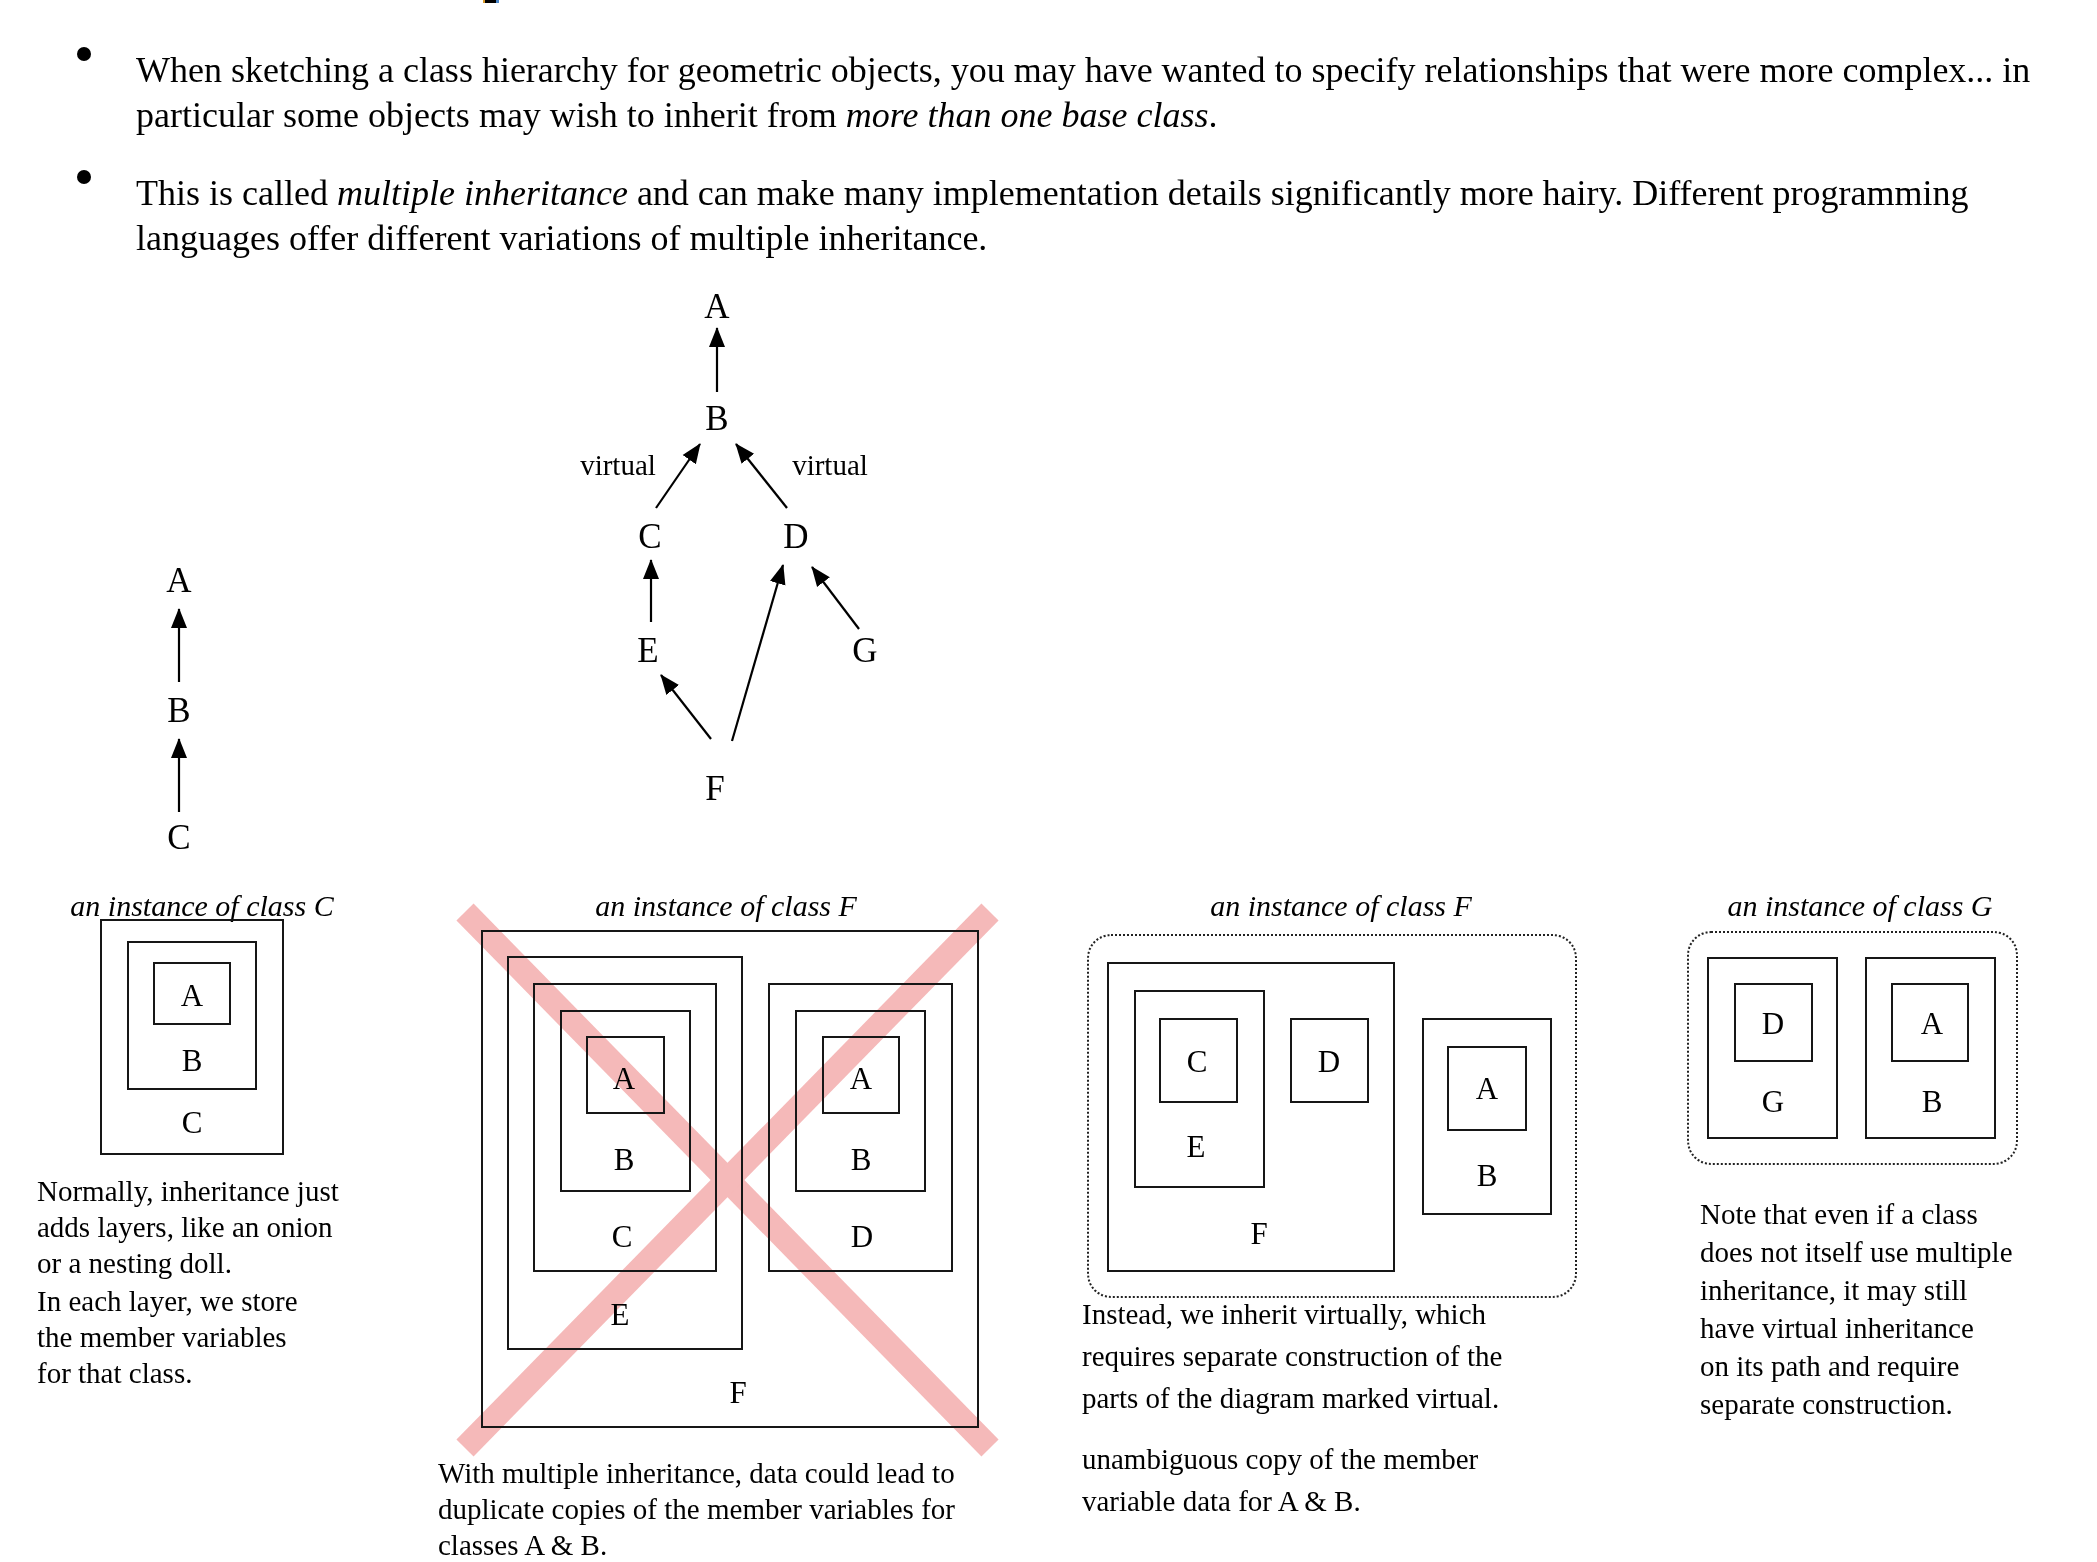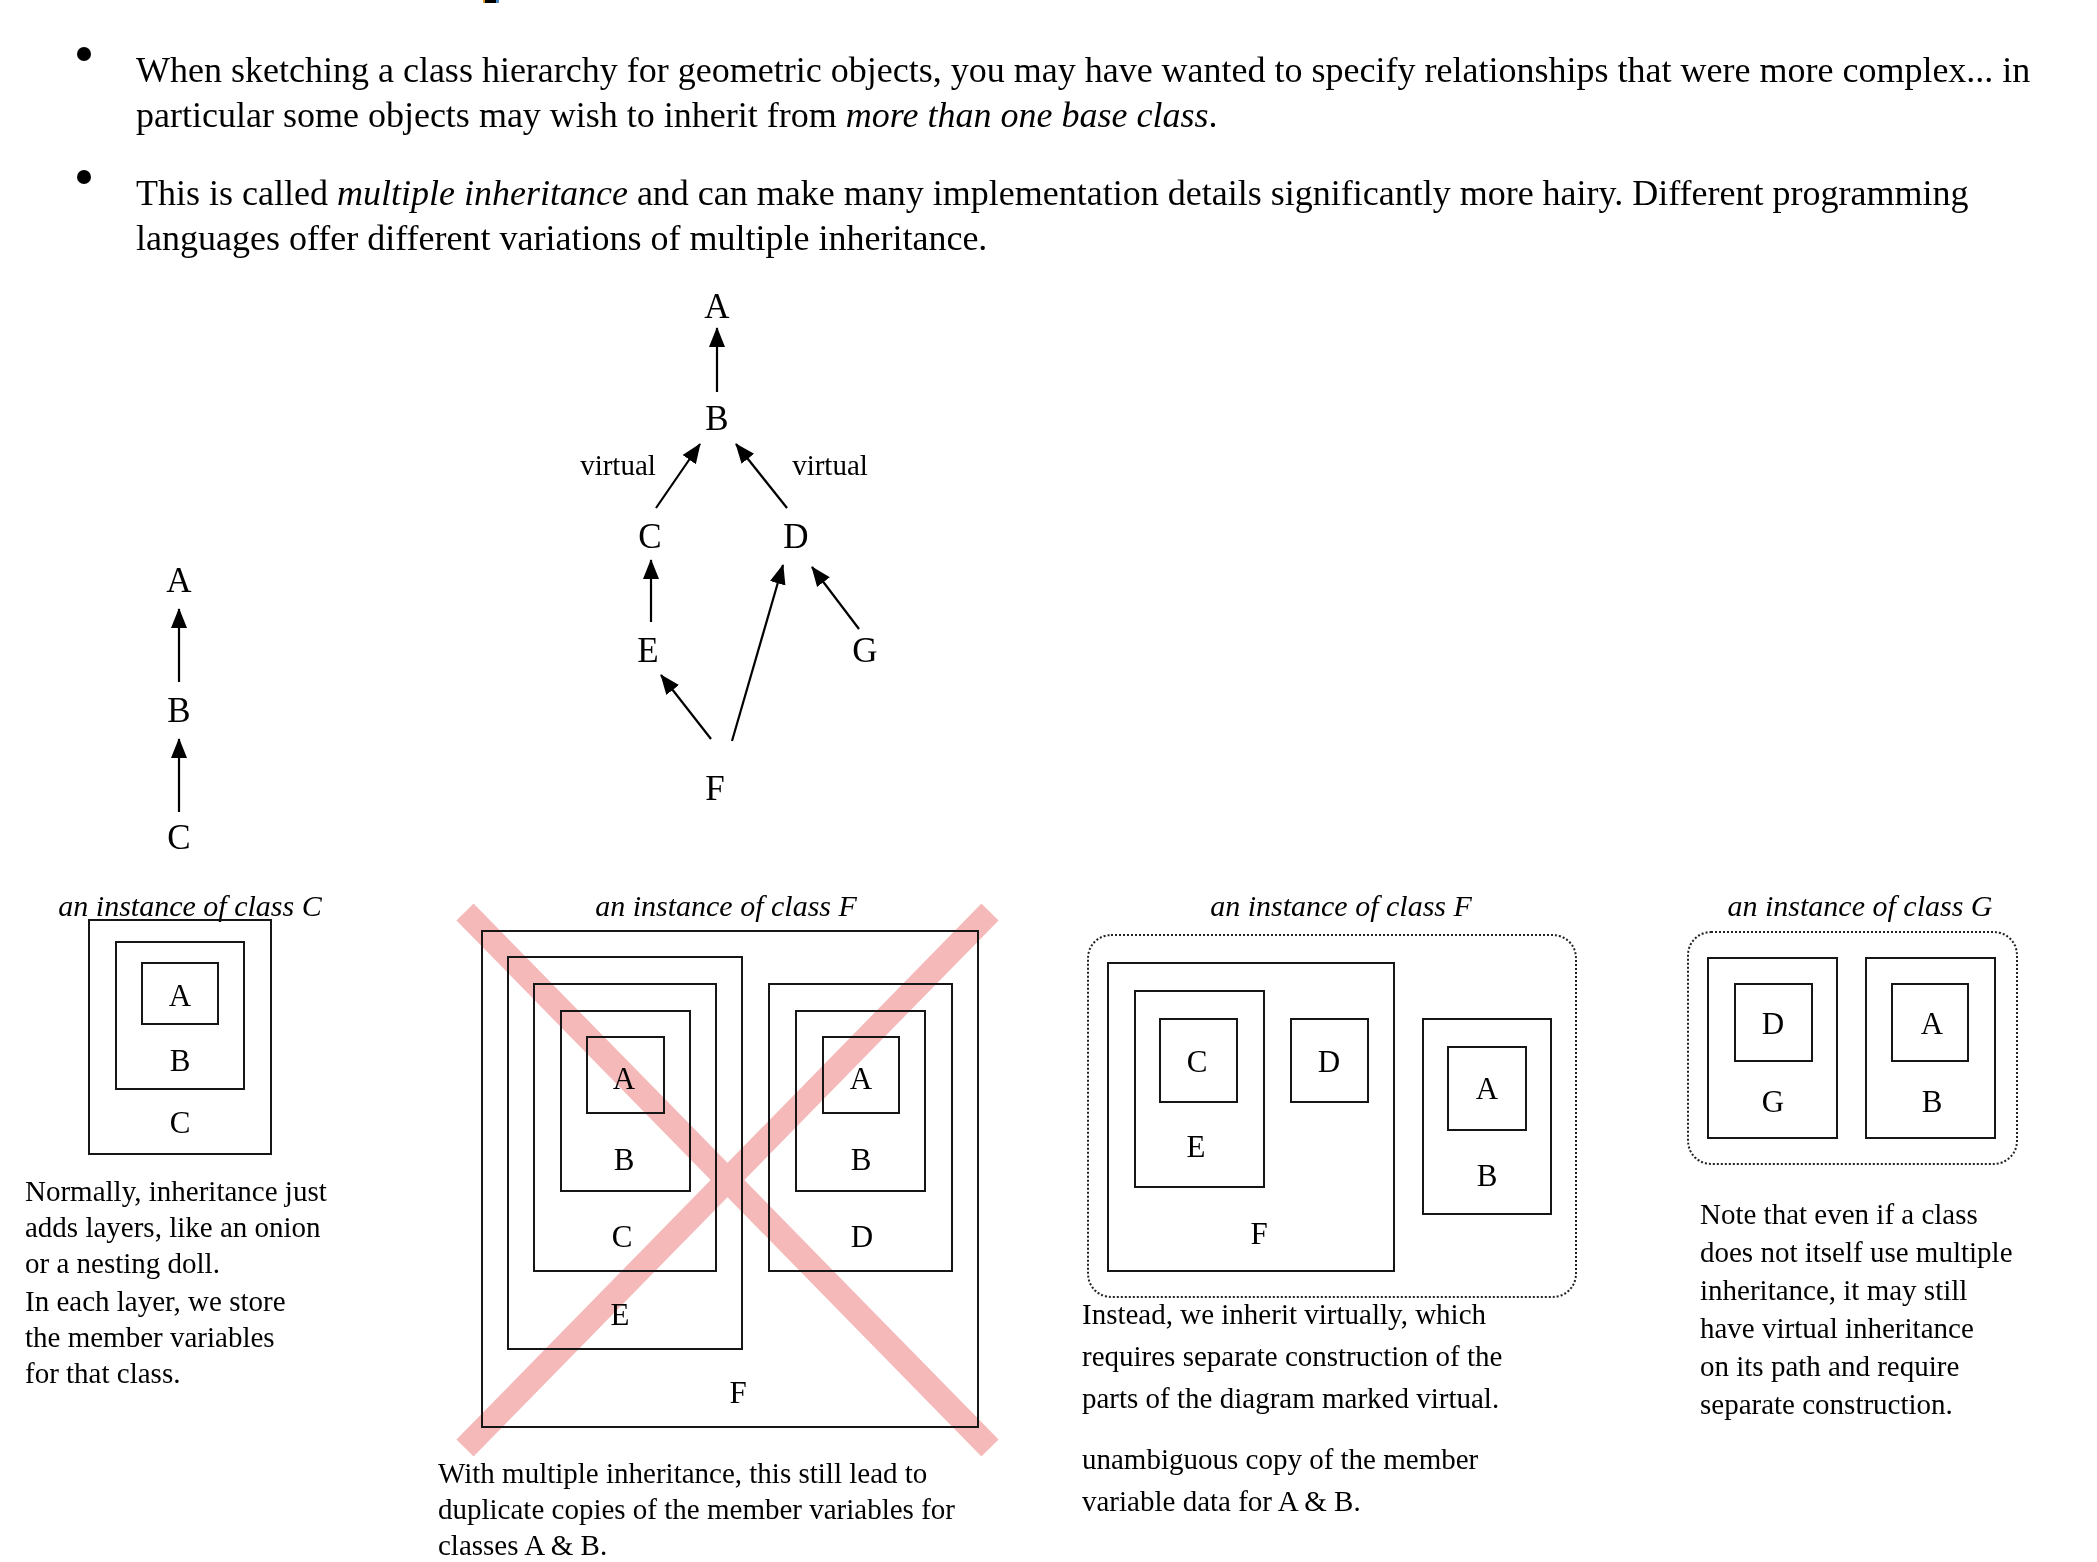--- a/index.html
+++ b/index.html
@@ -115,21 +115,21 @@
   <span class="cl cl-lg" style="left:177px;top:138px">B</span>
   <span class="cl cl-lg" style="left:110px;top:256px">C</span>
   <span class="cl cl-lg" style="left:256px;top:256px">D</span>
   <span class="cl cl-lg" style="left:108px;top:370px">E</span>
   <span class="cl cl-lg" style="left:325px;top:370px">G</span>
   <span class="cl cl-lg" style="left:175px;top:508px">F</span>
   <span class="virtual-label" style="left:78px;top:185px">virtual</span>
   <span class="virtual-label" style="left:290px;top:185px">virtual</span>
 </div>
 
-<div class="panel" style="left:20px;top:885px;width:400px;height:560px">
+<div class="panel" style="left:32px;top:885px;width:400px;height:560px">
   <div class="ptitle" style="left:170px;top:4px">an instance of class C</div>
   <div class="mbox" style="left:68px;top:34px;width:184px;height:236px"></div>
   <div class="mbox" style="left:95px;top:56px;width:130px;height:149px"></div>
   <div class="mbox" style="left:121px;top:77px;width:78px;height:63px"></div>
   <span class="cl" style="left:160px;top:110px">A</span>
   <span class="cl" style="left:160px;top:175px">B</span>
   <span class="cl" style="left:160px;top:237px">C</span>
   <div class="cap" style="left:5px;top:288px;line-height:36px">
     <div>Normally, inheritance just</div>
     <div>adds layers, like an onion</div>
@@ -158,21 +158,21 @@
   <div class="mbox" style="left:384px;top:151px;width:78px;height:78px"></div>
   <span class="cl" style="left:186px;top:193px">A</span>
   <span class="cl" style="left:186px;top:274px">B</span>
   <span class="cl" style="left:184px;top:351px">C</span>
   <span class="cl" style="left:182px;top:429px">E</span>
   <span class="cl" style="left:423px;top:193px">A</span>
   <span class="cl" style="left:423px;top:274px">B</span>
   <span class="cl" style="left:424px;top:351px">D</span>
   <span class="cl" style="left:300px;top:507px">F</span>
   <div class="cap" style="left:0px;top:570px;line-height:36px">
-    <div>With multiple inheritance, this still lead to</div>
+    <div>With multiple inheritance, data could lead to</div>
     <div>duplicate copies of the member variables for</div>
     <div>classes A &amp; B.</div>
   </div>
 </div>
 
 <div class="panel" style="left:1080px;top:885px;width:520px;height:677px">
   <div class="ptitle" style="left:261px;top:4px">an instance of class F</div>
   <div class="dotted-frame" style="left:7px;top:49px;width:490px;height:364px"></div>
   <div class="mbox" style="left:27px;top:77px;width:288px;height:310px"></div>
   <div class="mbox" style="left:54px;top:105px;width:131px;height:198px"></div>

